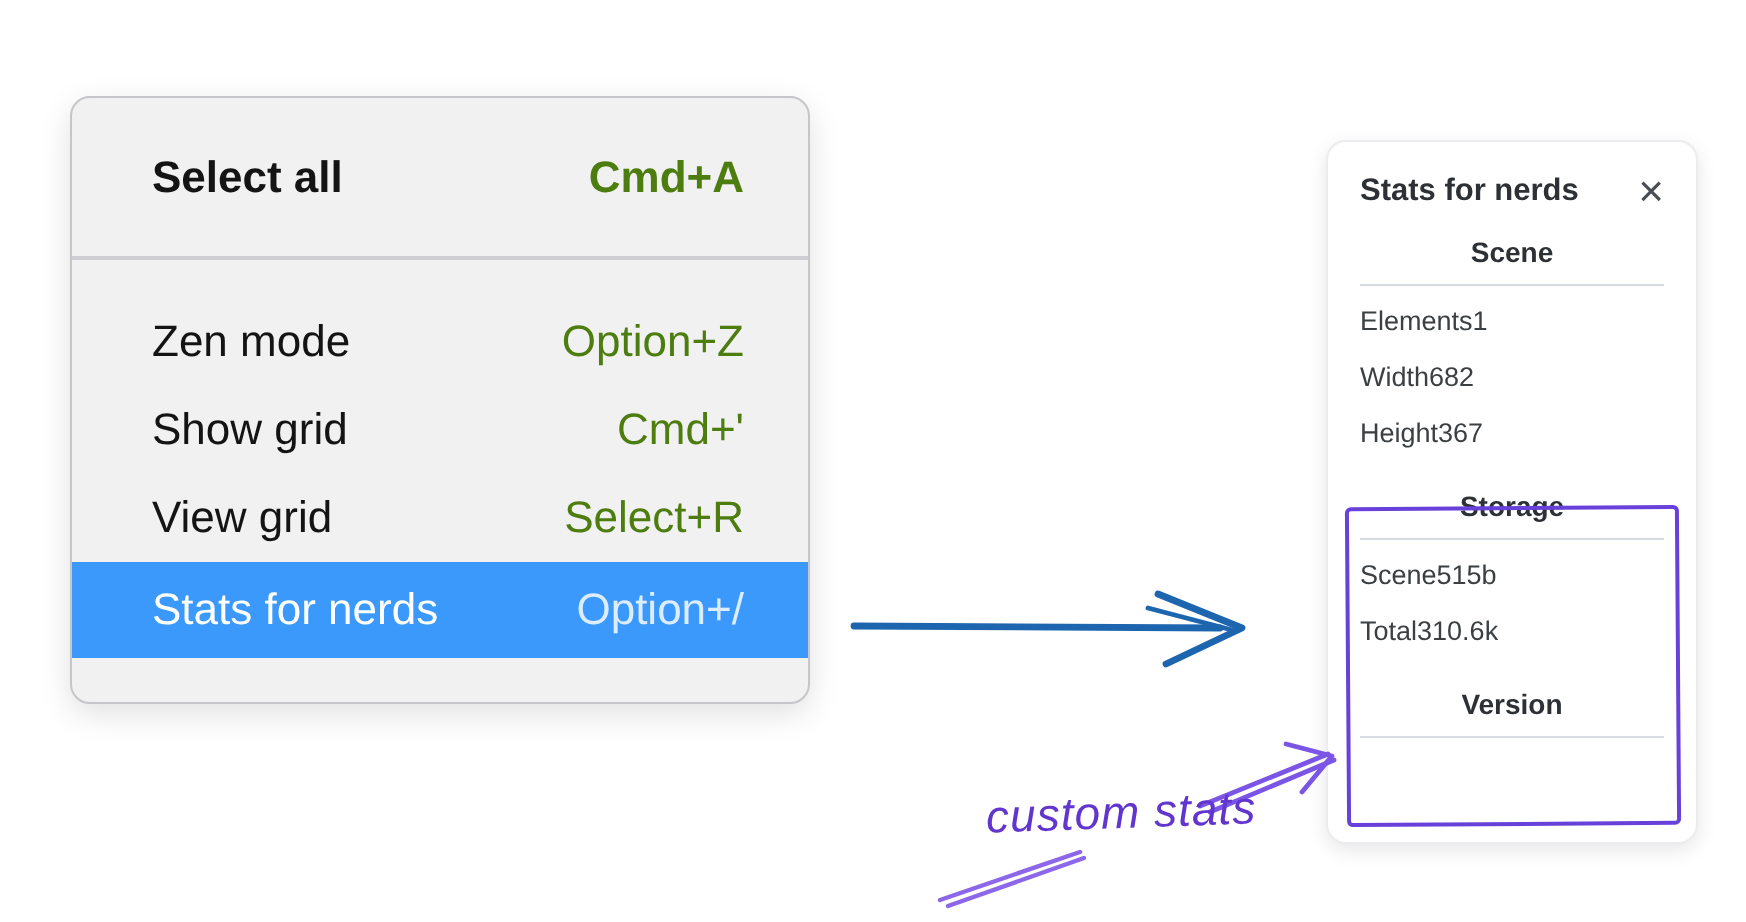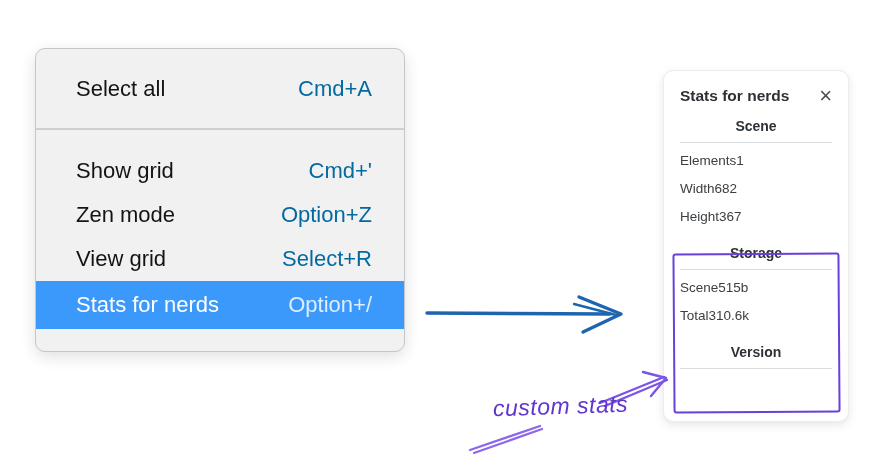--- a/index.html
+++ b/index.html
@@ -3,28 +3,28 @@
 <meta charset="utf-8">
 <style>
   html,body{margin:0;padding:0;background:#ffffff;}
   .canvas{position:relative;width:873px;height:461px;background:#ffffff;overflow:hidden;
           font-family:"Liberation Sans", sans-serif;}
 
   
   .menu{position:absolute;left:35px;top:48px;width:370px;height:304px;box-sizing:border-box;
         background:#f1f1f2;border:1.5px solid #c6c6ca;border-radius:10px;
         box-shadow:0 5px 16px rgba(0,0,0,.12);font-size:22px;}
-  .menu-top{height:79px;display:flex;align-items:center;}
+  .menu-top{height:79px;display:flex;align-items:center;font-weight:bold;}
   .menu-divider{height:1.5px;background:#cfcfd3;}
   .menu-section{padding-top:19px;}
   .menu-row{display:flex;justify-content:space-between;align-items:center;
             height:44px;padding:0 32px 0 40px;cursor:default;}
   .menu-row.full{width:100%;box-sizing:border-box;}
   .mi-label{color:#141414;}
-  .mi-shortcut{color:#0369a1;}
+  .mi-shortcut{color:#4d7c0f;}
   .menu-row.highlight{background:#3b99fc;height:48px;}
   .menu-row.highlight .mi-label{color:#ffffff;}
   .menu-row.highlight .mi-shortcut{color:rgba(255,255,255,.82);}
 
   
   .panel{position:absolute;left:663px;top:70px;width:186px;height:352px;box-sizing:border-box;
          background:#ffffff;border:1px solid #ebebf0;border-radius:10px;
          box-shadow:0 3px 10px rgba(0,0,0,.10);padding:14px 16px 10px;
          font-size:13.5px;color:#3c4043;}
   .panel-head{display:flex;justify-content:space-between;align-items:center;
@@ -53,26 +53,26 @@
   <div class="menu">
     <div class="menu-top">
       <div class="menu-row full">
         <span class="mi-label">Select all</span>
         <span class="mi-shortcut">Cmd+A</span>
       </div>
     </div>
     <div class="menu-divider"></div>
     <div class="menu-section">
       <div class="menu-row full">
+        <span class="mi-label">Zen mode</span>
+        <span class="mi-shortcut">Option+Z</span>
+      </div>
+      <div class="menu-row full">
         <span class="mi-label">Show grid</span>
         <span class="mi-shortcut">Cmd+'</span>
-      </div>
-      <div class="menu-row full">
-        <span class="mi-label">Zen mode</span>
-        <span class="mi-shortcut">Option+Z</span>
       </div>
       <div class="menu-row full">
         <span class="mi-label">View grid</span>
         <span class="mi-shortcut">Select+R</span>
       </div>
       <div class="menu-row full highlight">
         <span class="mi-label">Stats for nerds</span>
         <span class="mi-shortcut">Option+/</span>
       </div>
     </div>

